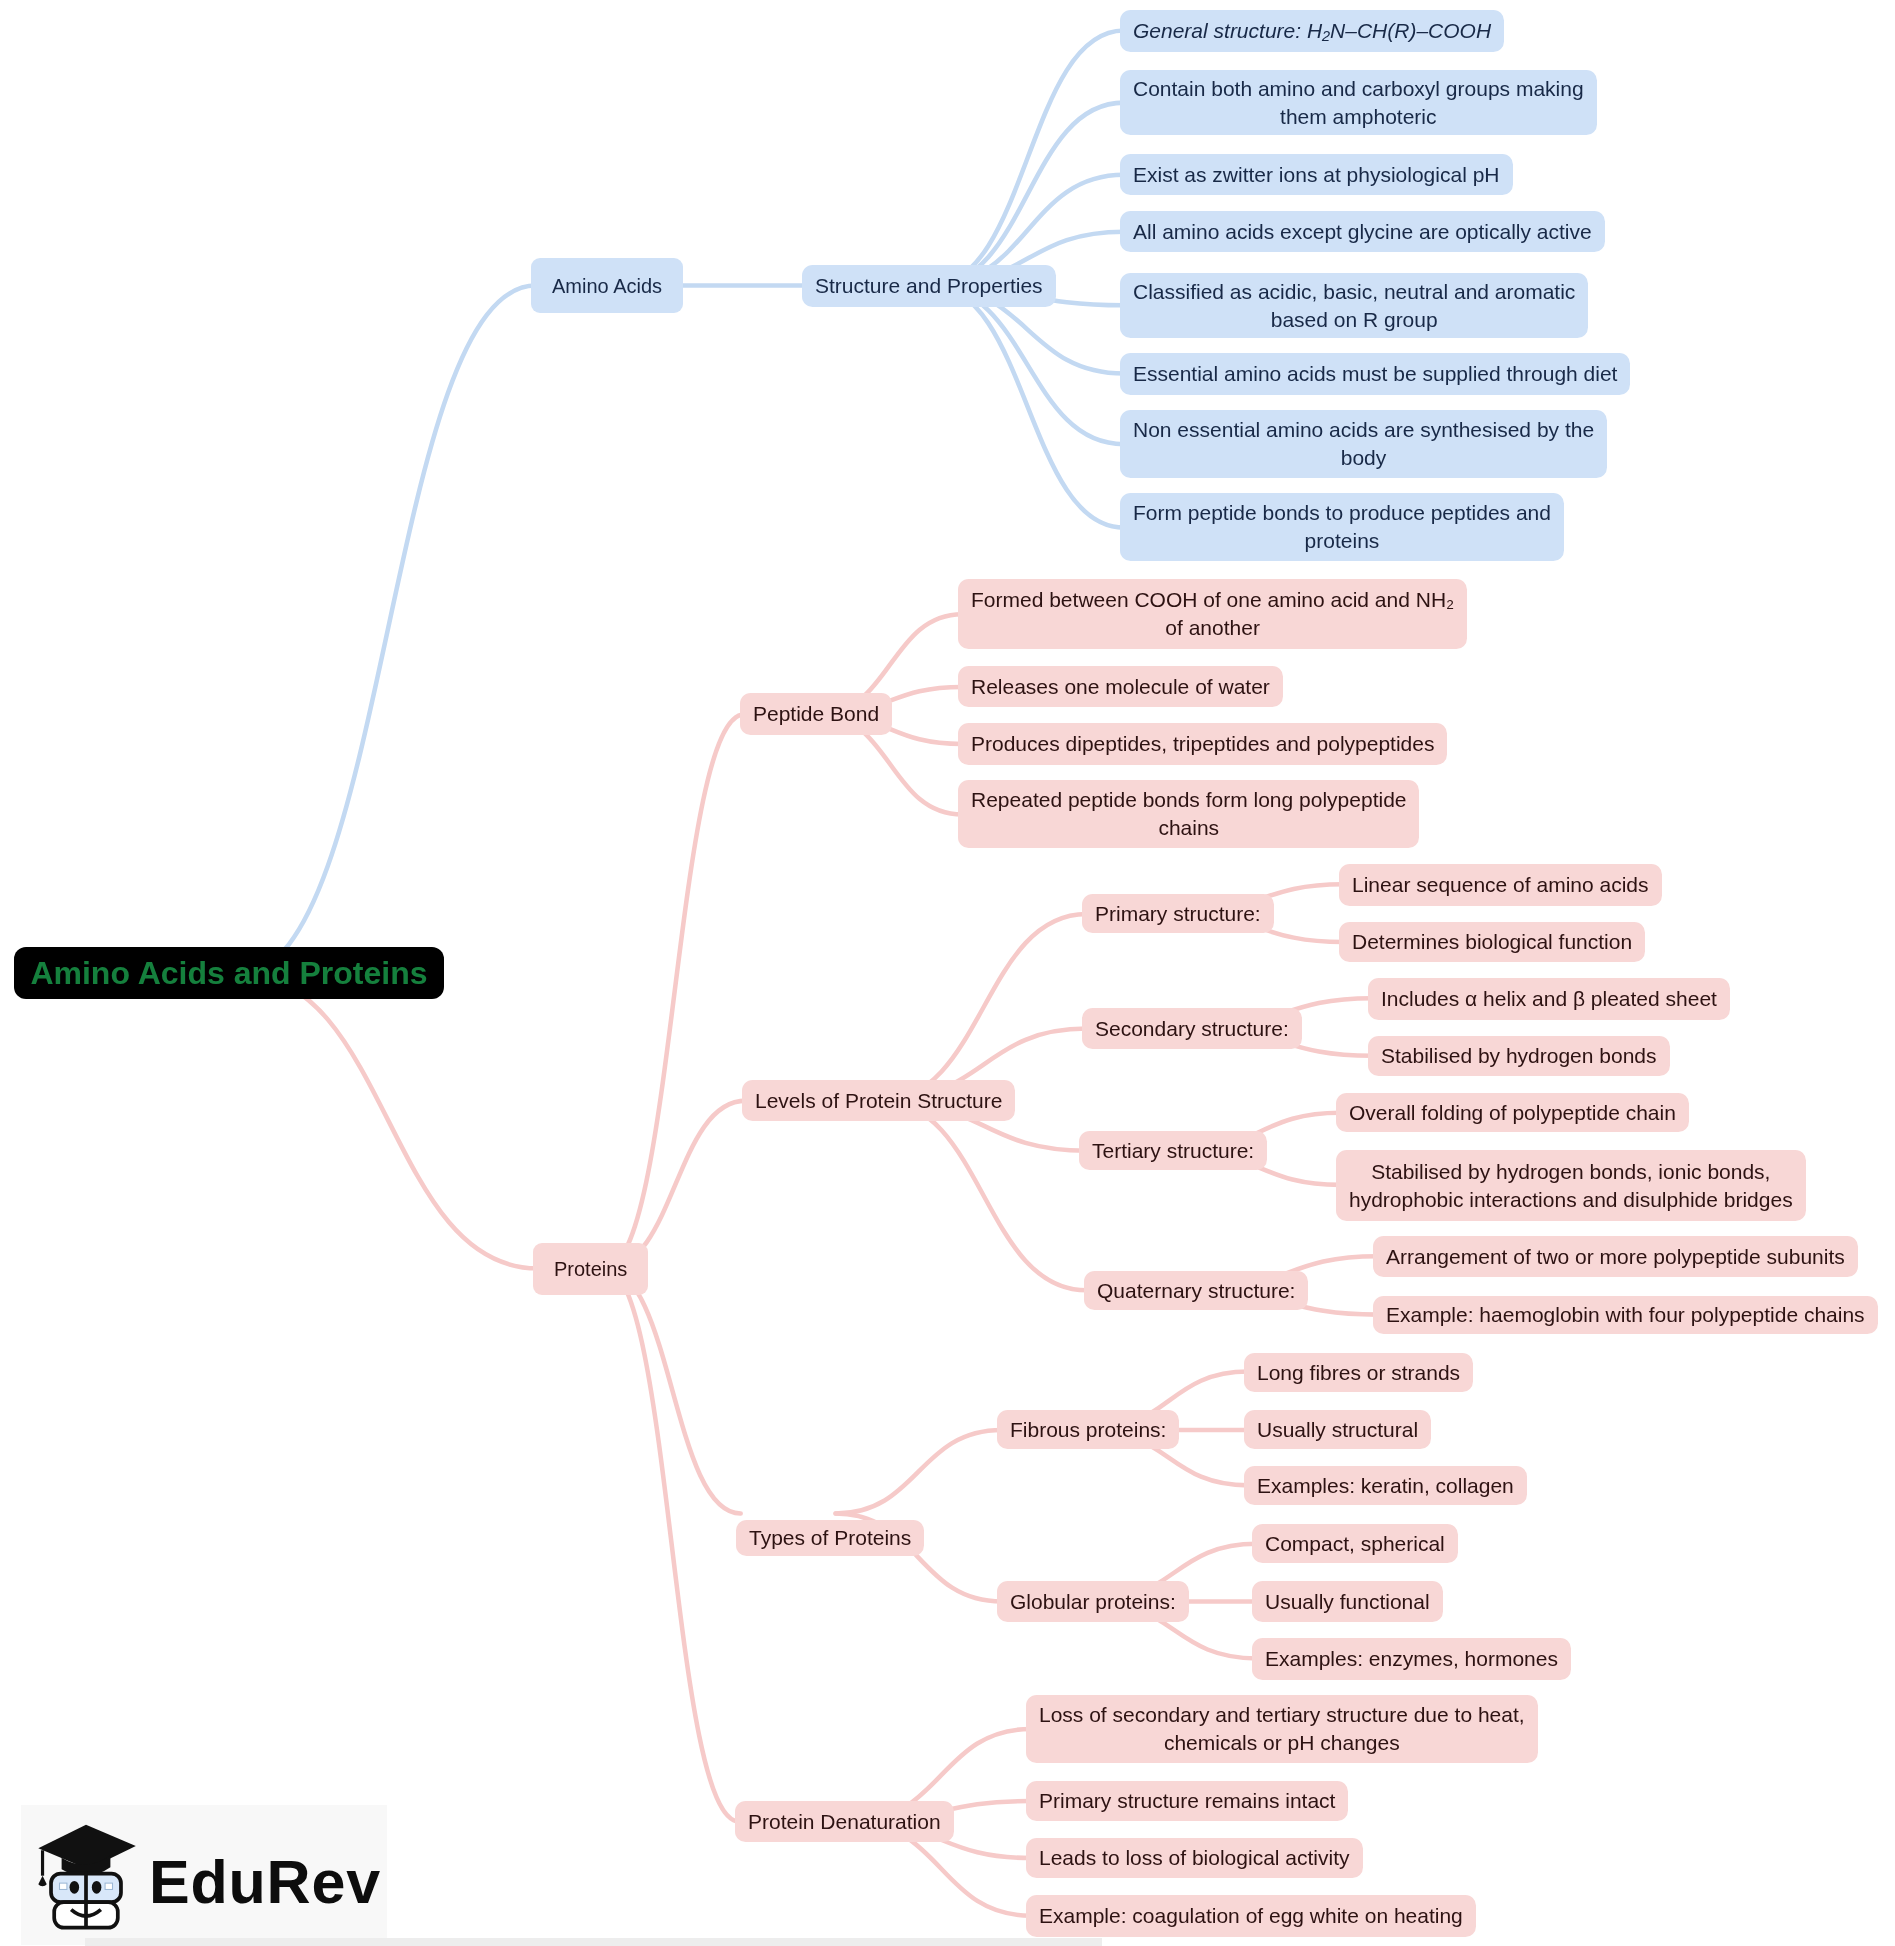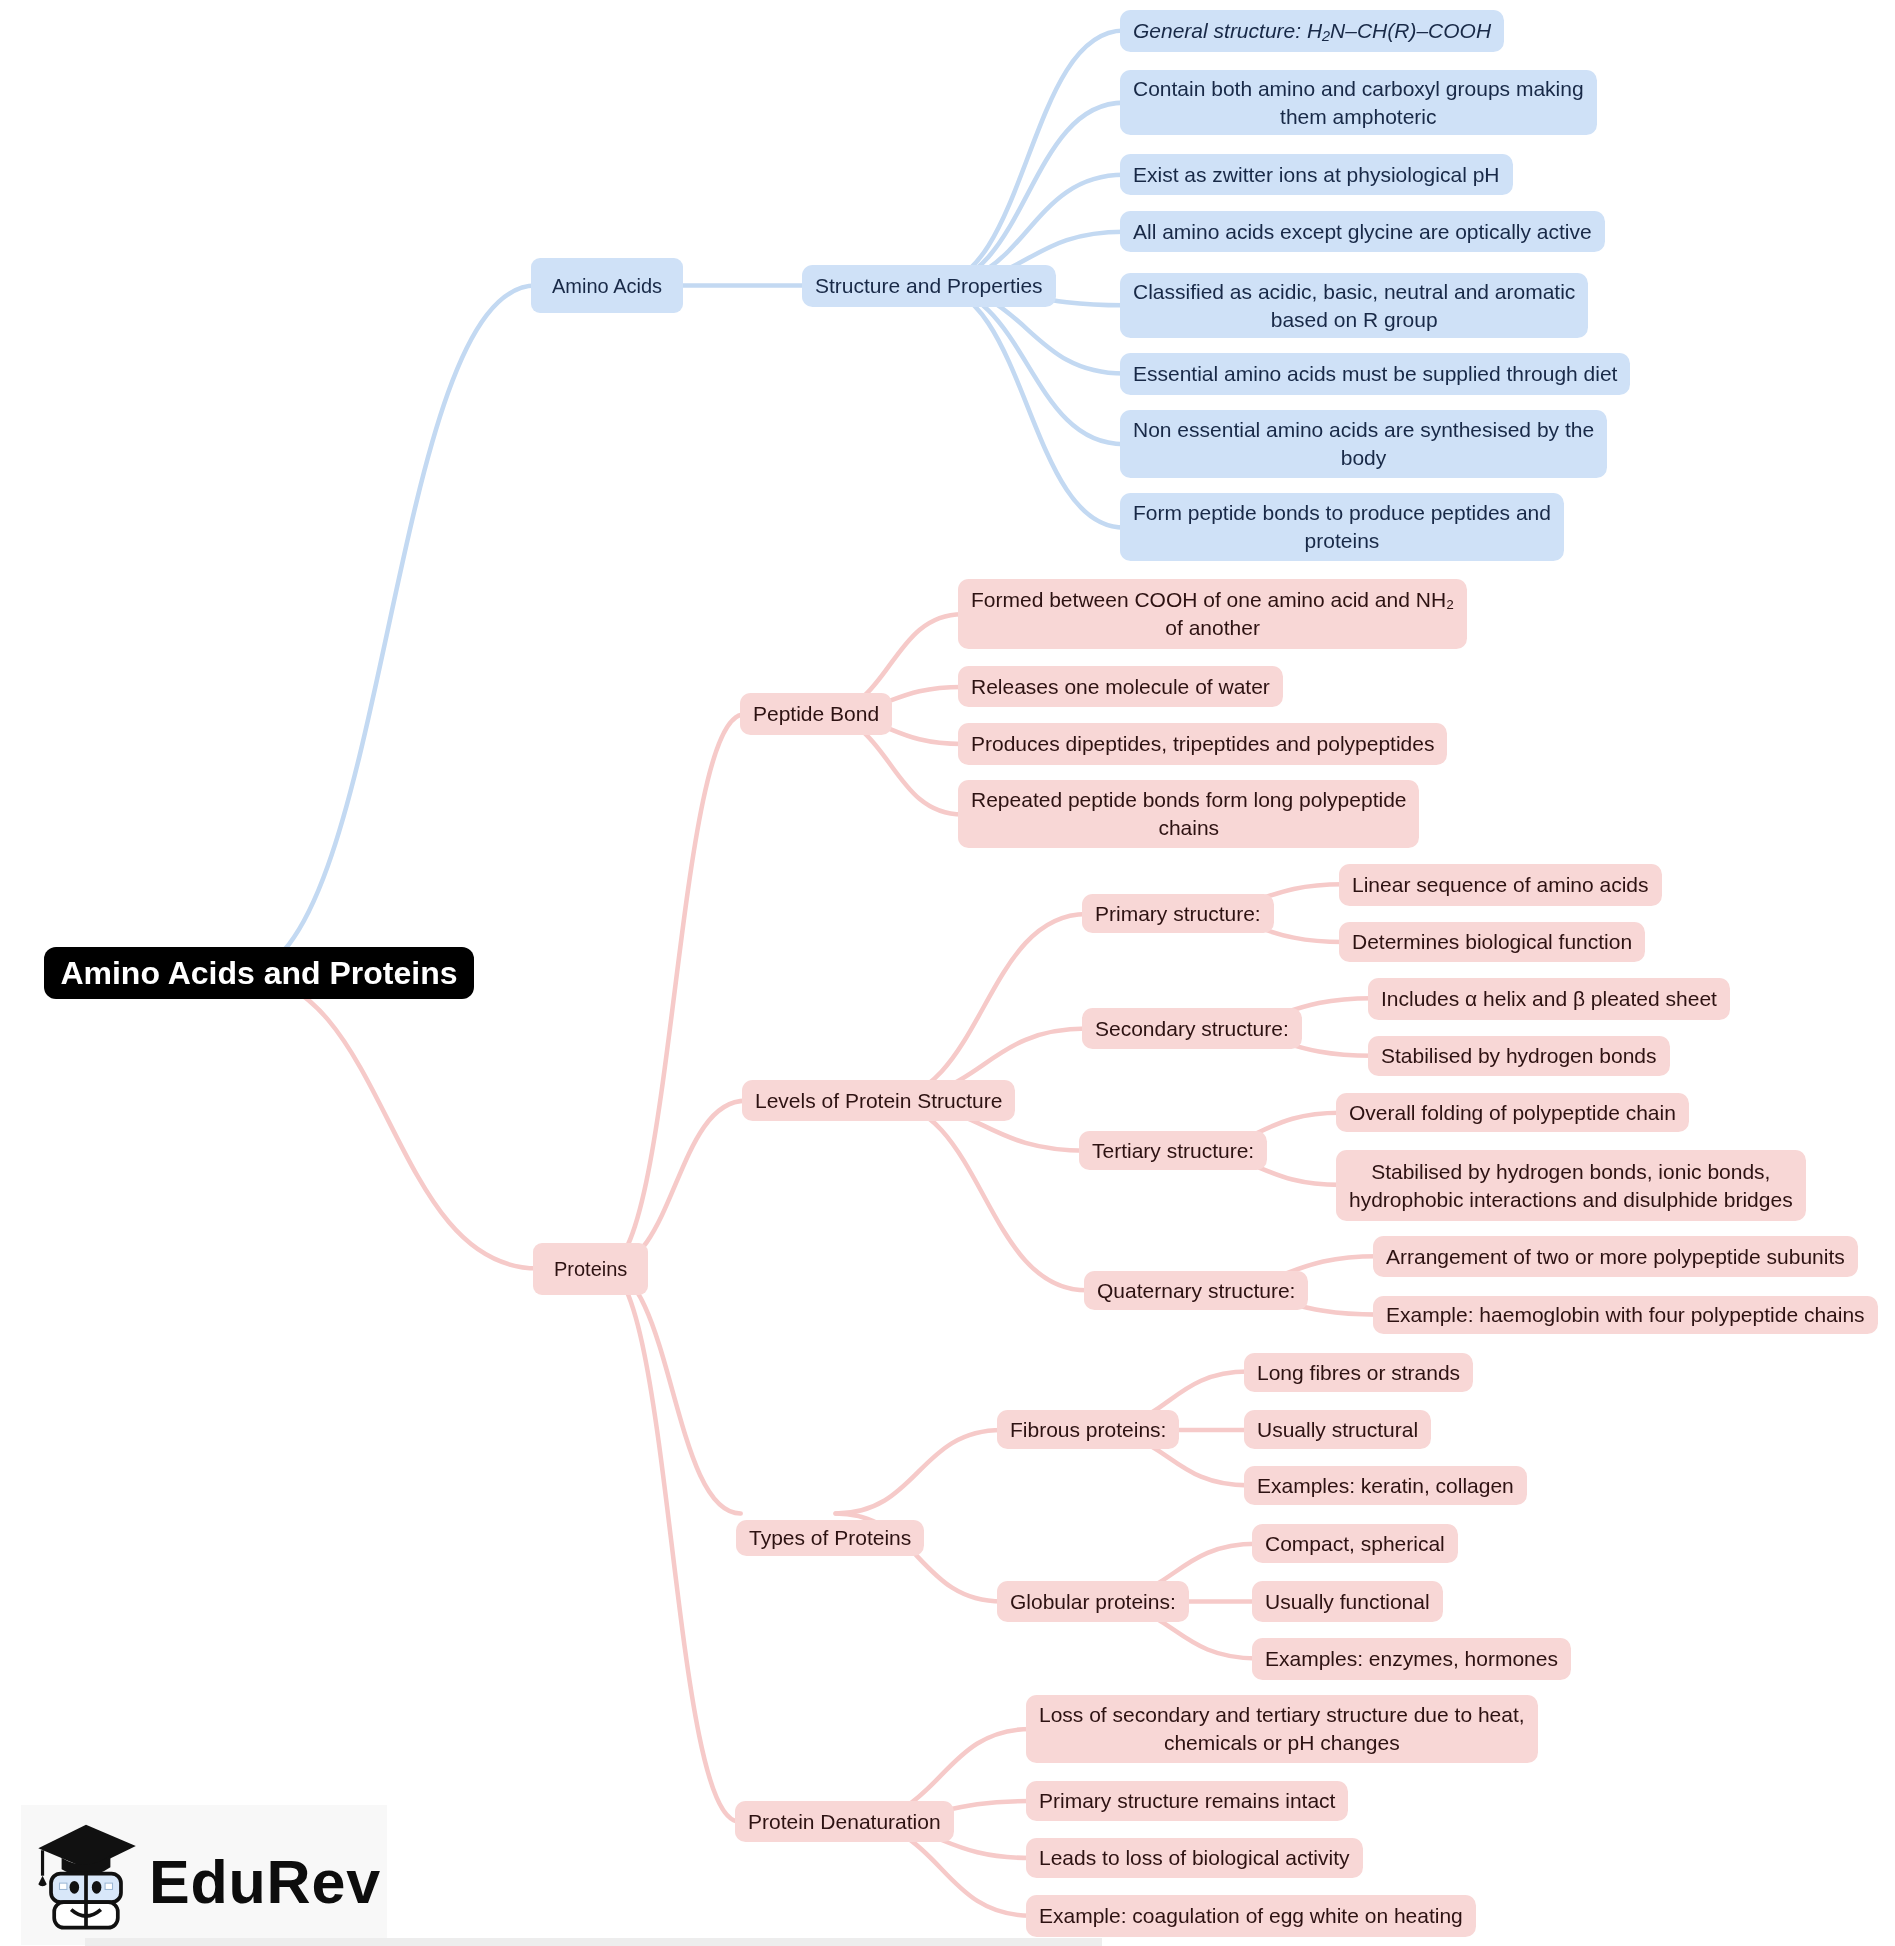--- a/index.html
+++ b/index.html
@@ -17,25 +17,24 @@
     border-radius:10.6px;
     padding:0 13px;
     font-size:21px;line-height:28px;
     white-space:pre-line;text-align:center;
     box-sizing:border-box;
   }
   .blue{background:#cfe1f7;color:#182947;}
   .pink{background:#f8d7d6;color:#2d1212;}
   .title{font-size:20px;border-radius:9px;padding:4px 21px;}
   .root{
-    background:#000000;color:#ffffff;
+    background:#000000;color:#15803d;
     font-weight:700;font-size:32px;
     border-radius:12px;padding:0 16.7px;
     white-space:nowrap;
-    margin-left:30px;
   }
   .logo-card{position:absolute;left:21px;top:1805px;width:366px;height:140px;background:#f8f8f8;z-index:0;}
   .logo-text{
     position:absolute;left:149px;top:1844px;height:76px;z-index:2;
     display:flex;align-items:center;
     font-weight:700;font-size:61px;color:#0d0d0d;letter-spacing:0.8px;
   }
   .mascot{position:absolute;left:33px;top:1822px;z-index:2;}
   .bottom-bar{position:absolute;left:85px;top:1938px;width:1017px;height:7.6px;background:#ededed;z-index:0;}
 </style>

